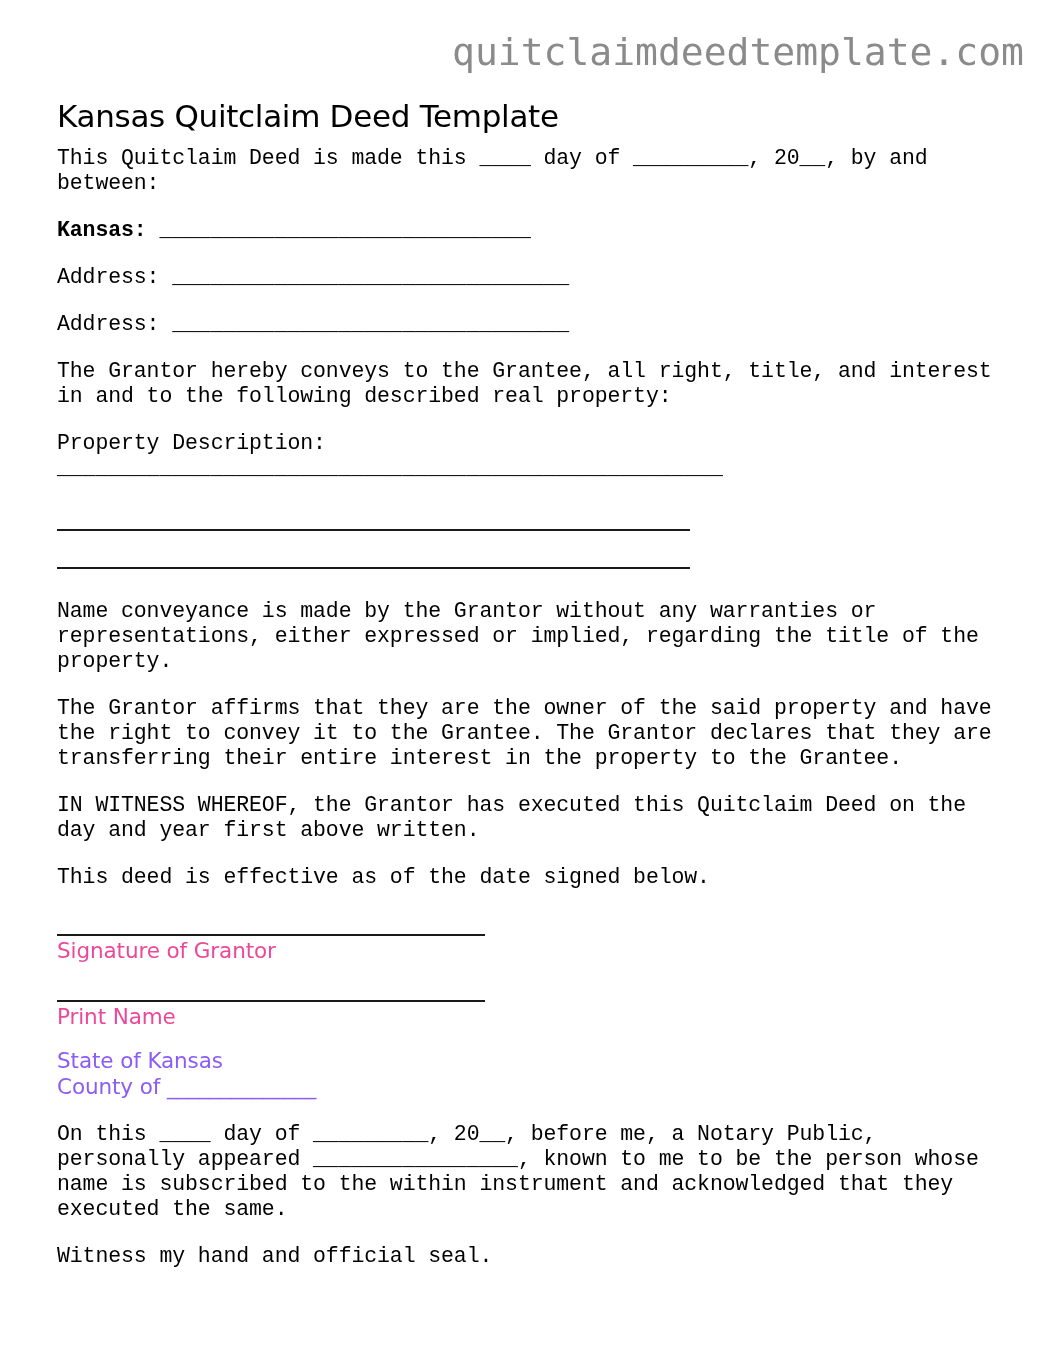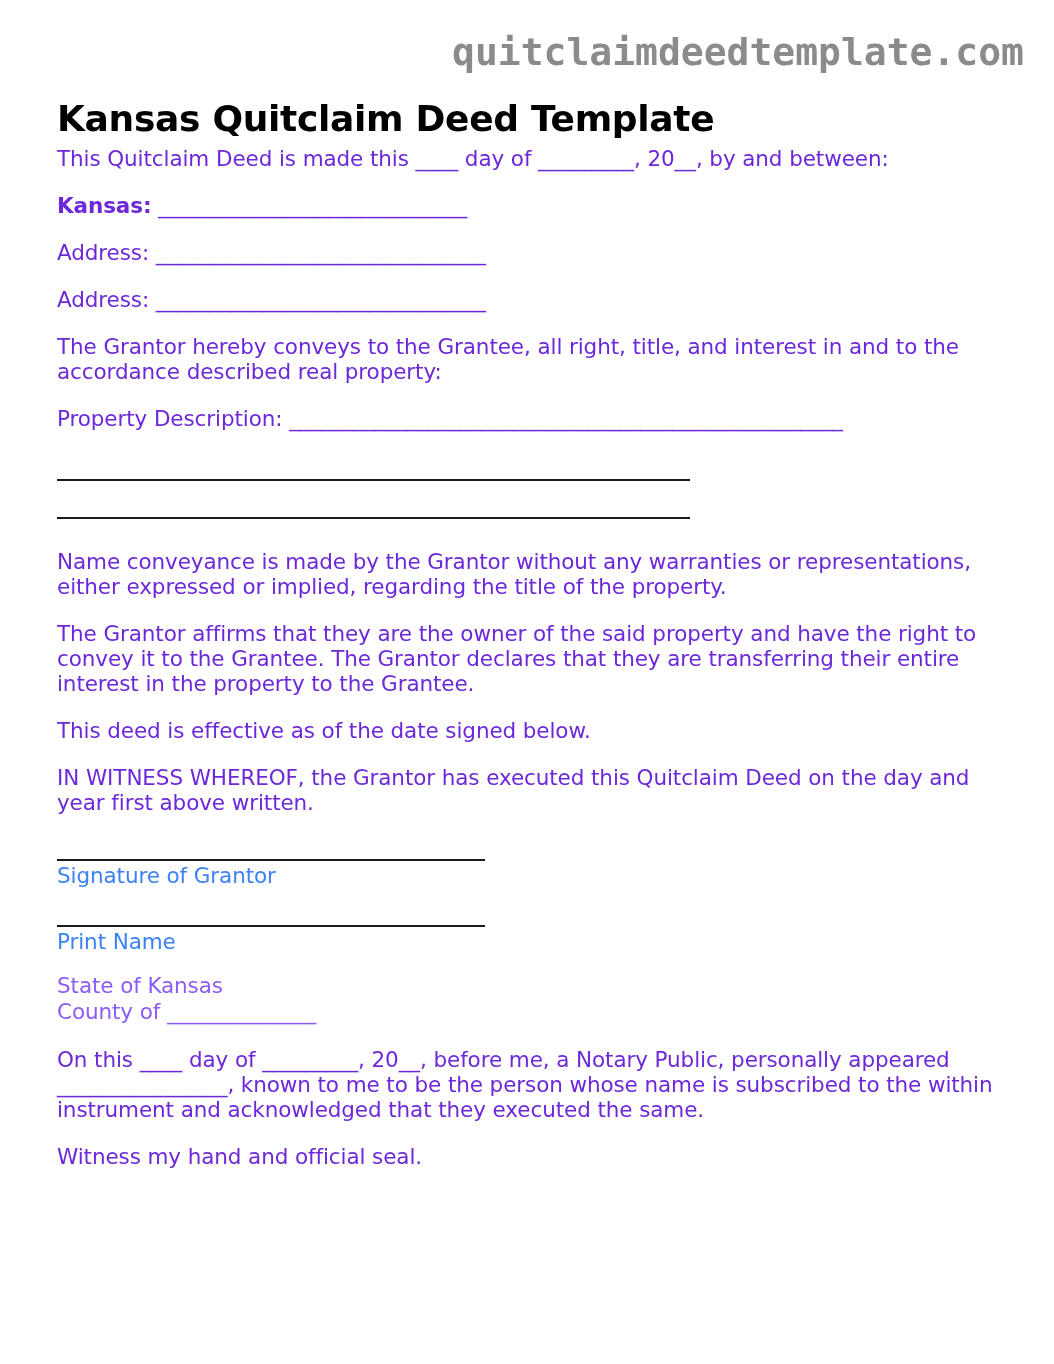--- a/index.html
+++ b/index.html
@@ -29,51 +29,52 @@
   .watermark {
     position: absolute;
     top: 30px;
     right: 30px;
     font-family: "DejaVu Sans Mono", "Liberation Mono", monospace;
     font-size: 38px;
     line-height: 44px;
     letter-spacing: 0px;
     color: #8b8b8b;
     white-space: nowrap;
-    font-weight: 700;
+    font-weight: 400;
   }
 
   
   .title {
     position: absolute;
     top: 70px;
     left: 57px;
     font-family: "DejaVu Sans", "Liberation Sans", sans-serif;
-    font-size: 36px;
-    font-weight: bold;
+    font-size: 31px;
+    font-weight: normal;
     letter-spacing: -0.3px;
     line-height: 50px;
     color: #000000;
     white-space: nowrap;
   }
 
   
   .content {
     position: absolute;
     top: 146px;
     left: 57px;
     width: 940px;
   }
 
   .para {
     font-size: 21.5px;
     line-height: 25px;
     margin: 0 0 22px 0;
-    color: #6d28d9;
+    color: #000000;
     letter-spacing: -0.1px;
+    font-family: Liberation Mono, monospace;
   }
   .para b, .para .bold {
     font-weight: bold;
   }
 
   
   .fill { white-space: pre; text-align: right; }
 
   
   .ruleblock { margin: 0; }
@@ -94,21 +95,21 @@
   .sigblock { margin: 0; }
   .sigline {
     width: 428px;
     border-bottom: 2.5px solid #1a1a1a;
     height: 0;
   }
   .siglabel {
     font-size: 21.5px;
     line-height: 26px;
     padding-top: 2px;
-    color: #3b82f6;
+    color: #ec4899;
     letter-spacing: -0.1px;
   }
 
   .stateblock {
     font-size: 21.5px;
     line-height: 26px;
     color: #8b5cf6;
     letter-spacing: -0.1px;
   }
   .stateblock div { white-space: pre; }
@@ -127,39 +128,39 @@
     <p class="para">This Quitclaim Deed is made this ____ day of _________, 20__, by and between:</p>
 
     <p class="para"><span class="bold">Kansas:</span><span class="fill"> _____________________________</span></p>
 
     <p class="para"><span>Address:</span><span class="fill"> _______________________________</span></p>
 
 
     <p class="para"><span>Address:</span><span class="fill"> _______________________________</span></p>
 
 
-    <p class="para">The Grantor hereby conveys to the Grantee, all right, title, and interest in and to the accordance described real property:</p>
+    <p class="para">The Grantor hereby conveys to the Grantee, all right, title, and interest in and to the following described real property:</p>
 
     <p class="para">Property Description: ____________________________________________________</p>
 
     <div class="ruleblock">
       <div class="spacer-26"></div>
       <div class="rule w-prop"></div>
       <div class="spacer-36"></div>
       <div class="rule w-prop"></div>
       <div class="spacer-30"></div>
     </div>
 
     <p class="para">Name conveyance is made by the Grantor without any warranties or representations, either expressed or implied, regarding the title of the property.</p>
 
     <p class="para">The Grantor affirms that they are the owner of the said property and have the right to convey it to the Grantee. The Grantor declares that they are transferring their entire interest in the property to the Grantee.</p>
 
+    <p class="para">IN WITNESS WHEREOF, the Grantor has executed this Quitclaim Deed on the day and year first above written.</p>
+
     <p class="para">This deed is effective as of the date signed below.</p>
-
-    <p class="para">IN WITNESS WHEREOF, the Grantor has executed this Quitclaim Deed on the day and year first above written.</p>
 
     <div class="spacer-22"></div>
 
     <div class="sigblock">
       <div class="sigline"></div>
       <div class="siglabel">Signature of Grantor</div>
     </div>
 
     <div class="spacer-36"></div>
 

